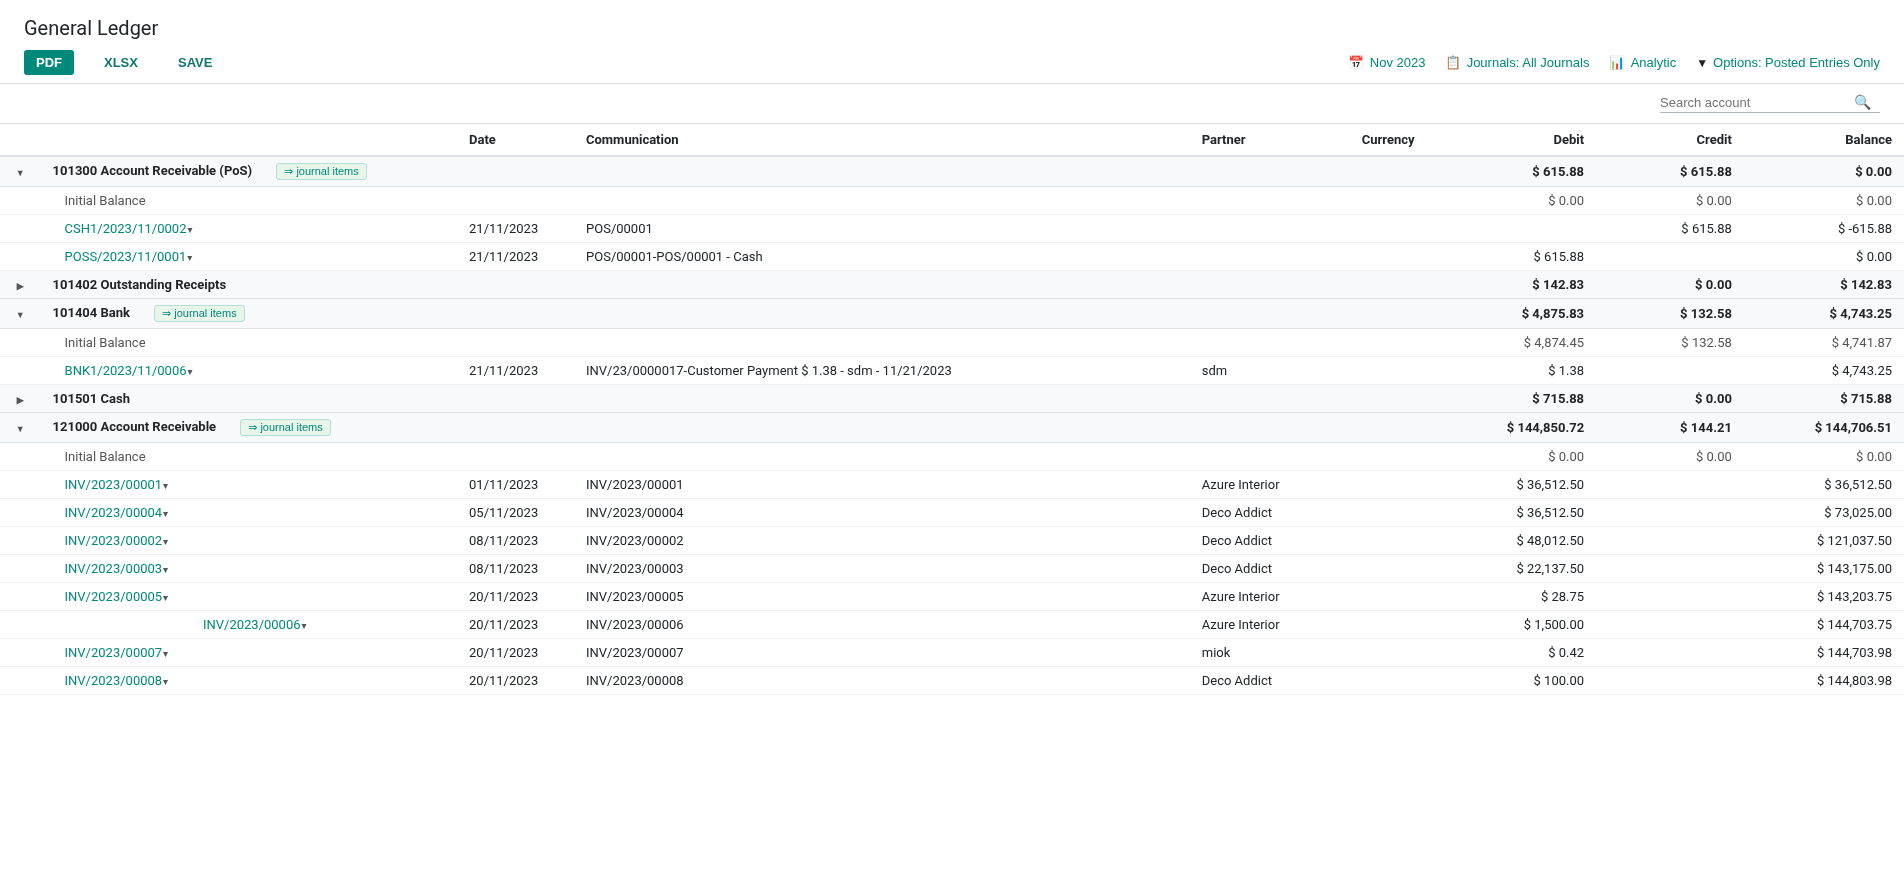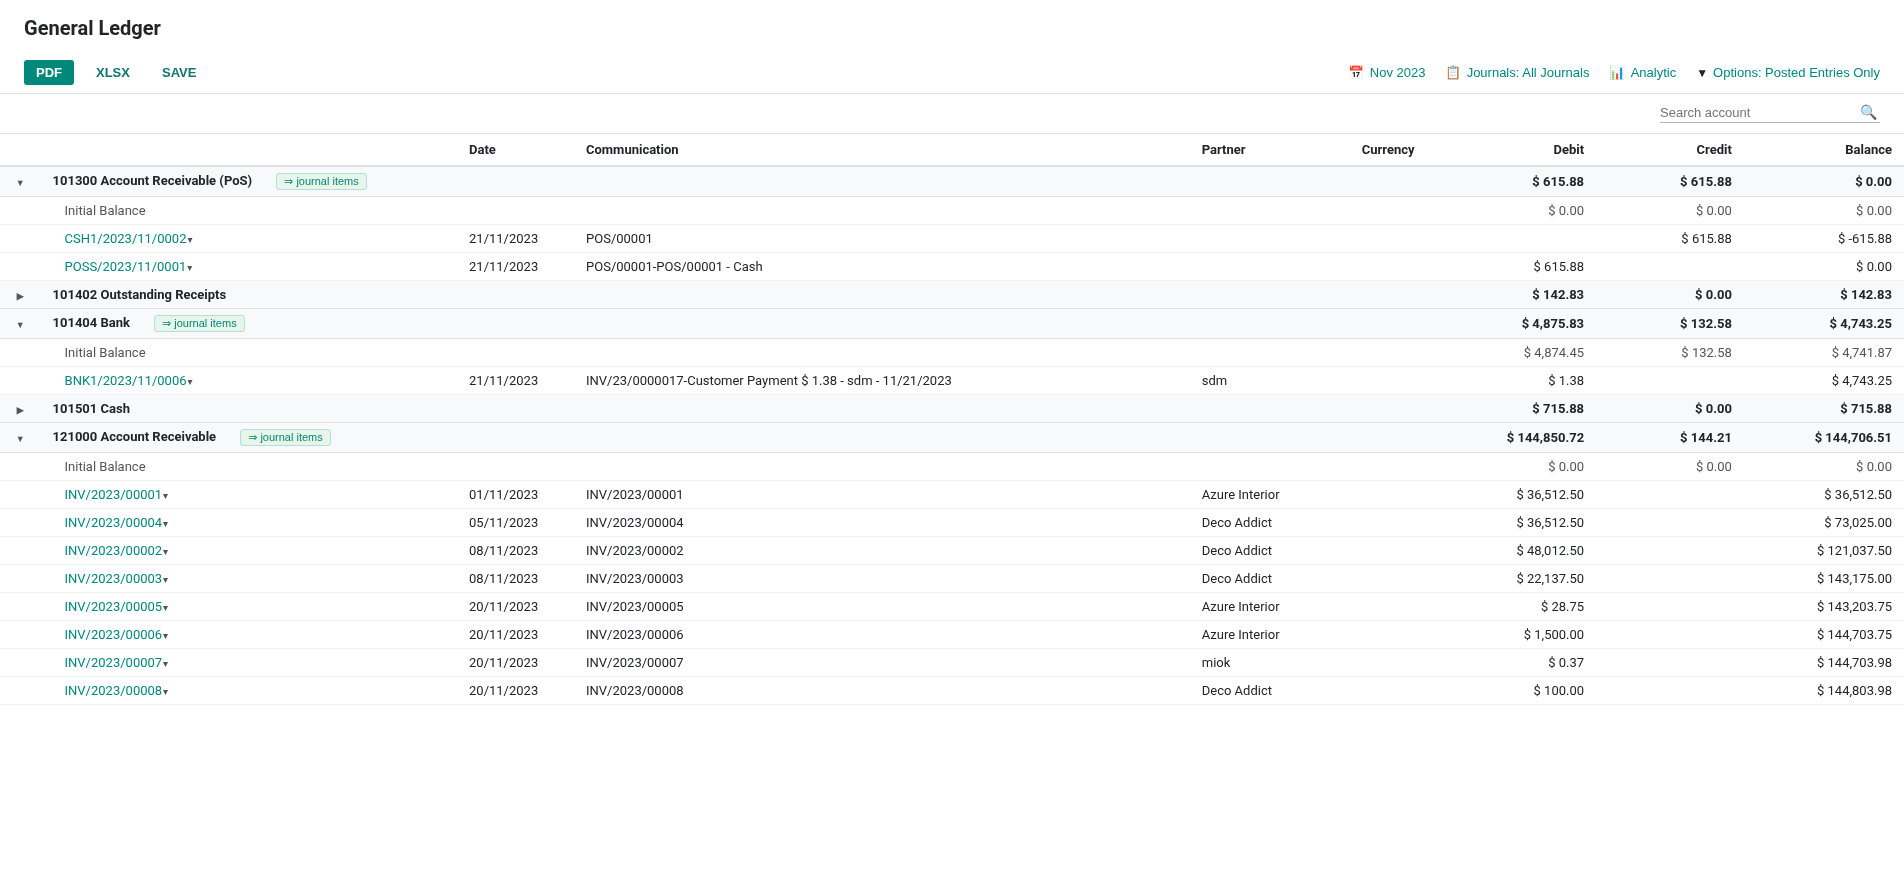--- a/index.html
+++ b/index.html
@@ -10,33 +10,33 @@
       background: #fff;
     }
 
     
     .page-header {
       padding: 16px 24px 8px 24px;
       border-bottom: 1px solid #dee2e6;
     }
     .page-title {
       font-size: 20px;
-      font-weight: 700;
+      font-weight: 400;
       color: #212529;
-      margin-bottom: 20px;
+      margin-bottom: 10px;
     }
     .toolbar {
       display: flex;
       align-items: center;
       justify-content: space-between;
     }
     .toolbar-left {
       display: flex;
       align-items: center;
-      gap: 12px;
+      gap: 20px;
     }
     .btn-pdf {
       background: #00897b;
       color: #fff;
       border: none;
       padding: 5px 12px;
       font-size: 13px;
       font-weight: 600;
       cursor: pointer;
       border-radius: 3px;
@@ -72,21 +72,21 @@
       display: flex;
       justify-content: flex-end;
       padding: 10px 24px;
       border-bottom: 1px solid #dee2e6;
     }
     .search-wrapper {
       display: flex;
       align-items: center;
       border-bottom: 1px solid #adb5bd;
       padding-bottom: 2px;
-      gap: 10px;
+      gap: 4px;
       min-width: 220px;
     }
     .search-input {
       border: none;
       outline: none;
       font-size: 13px;
       color: #6c757d;
       width: 190px;
       background: transparent;
     }
@@ -441,37 +441,37 @@
           <td>20/11/2023</td>
           <td>INV/2023/00005</td>
           <td>Azure Interior</td>
           <td></td>
           <td class="text-right">$ 28.75</td>
           <td class="text-right"></td>
           <td class="text-right">$ 143,203.75</td>
         </tr>
         <tr class="entry-row">
           <td></td>
-          <td style="padding-left: 24px;"><a href="#">INV/2023/00006</a><span class="dropdown-arrow">▾</span></td>
+          <td style="padding-left: 24px; text-align: center;"><a href="#">INV/2023/00006</a><span class="dropdown-arrow">▾</span></td>
           <td>20/11/2023</td>
           <td>INV/2023/00006</td>
           <td>Azure Interior</td>
           <td></td>
           <td class="text-right">$ 1,500.00</td>
           <td class="text-right"></td>
           <td class="text-right">$ 144,703.75</td>
         </tr>
         <tr class="entry-row">
           <td></td>
           <td style="padding-left: 24px;"><a href="#">INV/2023/00007</a><span class="dropdown-arrow">▾</span></td>
           <td>20/11/2023</td>
           <td>INV/2023/00007</td>
           <td>miok</td>
           <td></td>
-          <td class="text-right">$ 0.37</td>
+          <td class="text-right">$ 0.42</td>
           <td class="text-right"></td>
           <td class="text-right">$ 144,703.98</td>
         </tr>
         <tr class="entry-row">
           <td></td>
           <td style="padding-left: 24px;"><a href="#">INV/2023/00008</a><span class="dropdown-arrow">▾</span></td>
           <td>20/11/2023</td>
           <td>INV/2023/00008</td>
           <td>Deco Addict</td>
           <td></td>

